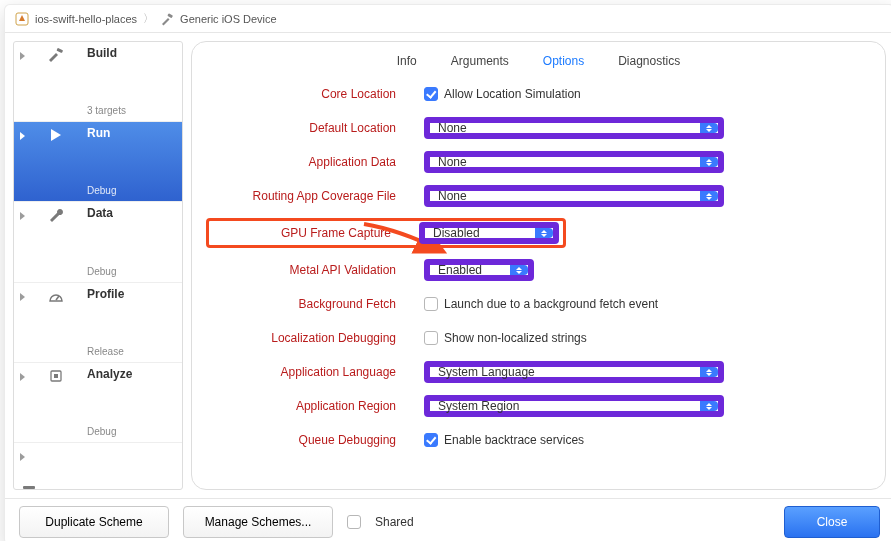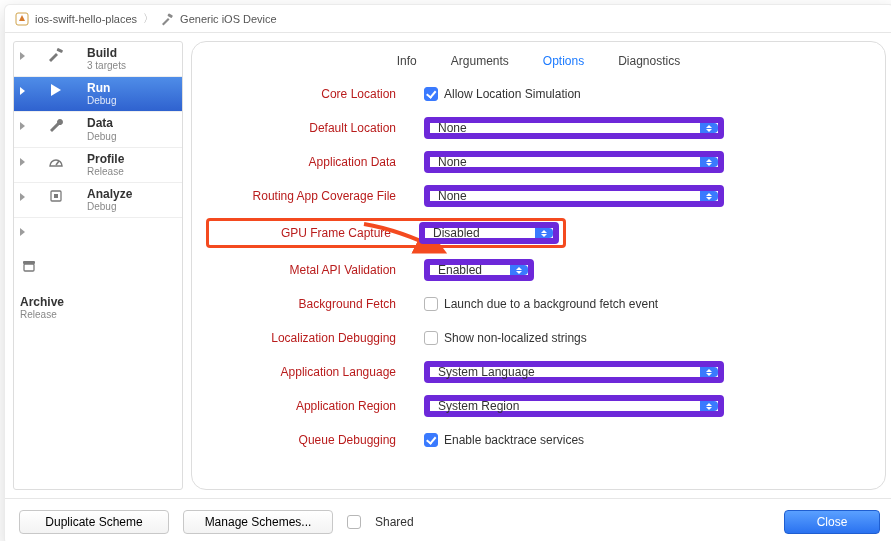--- a/index.html
+++ b/index.html
@@ -11,21 +11,21 @@
 .content { flex: 1; display: flex; padding: 8px; gap: 8px; overflow:hidden;}
 .sidebar { width: 170px; border: 1px solid #ddd; border-radius: 3px; background:#fff; overflow:hidden;}
 .sb-item { display: flex; align-items: flex-start; gap: 22px; padding: 5px 6px; border-bottom: 1px solid #eee; cursor: pointer; }
 .sb-item:last-child{border-bottom:none;flex-direction:column;}
 .sb-item .disclosure { width: 0; height: 0; border-top: 4px solid transparent; border-bottom: 4px solid transparent; border-left: 5px solid #9c9c9c; margin-top: 5px; }
 .sb-item.selected .disclosure { border-left-color: #fff; }
 .sb-item.selected { background: #3a73d6; background: linear-gradient(#4f8de8,#2f62cf); color: #fff; }
 .sb-item .icon { width: 18px; height: 16px; display:flex;align-items:center;justify-content:center; }
 .sb-item .labels { display:flex; flex-direction:column; line-height: 1.1; }
 .sb-item .title { font-weight: 600; font-size: 12px; }
-.sb-item .sub { font-size: 10px; color: #888; }
+.sb-item .sub { font-size: 10px; color: #888; margin-top: 45px; }
 .sb-item.selected .sub { color: rgba(255,255,255,0.85); }
 .main { flex:1; border:1px solid #ddd; border-radius:15px; padding: 12px 18px 8px 18px; overflow:auto; position:relative;}
 .tabs { display:flex; justify-content:center; gap: 34px; font-size:12px; margin-bottom: 14px; }
 .tabs span { cursor:pointer; color:#444;}
 .tabs .active { color:#1d7bff; }
 .row { display:flex; align-items:center; margin-bottom: 10px; min-height: 24px; }
 .row .lbl { width: 214px; text-align:right; padding-right: 28px; font-size:12px; color:#b91c1c;}
 .row .ctrl { flex:1; display:flex; align-items:center; gap:6px; }
 .select { position:relative; background:#fff; border:6px solid #6d28d9; border-radius:4px; height:22px; display:flex; align-items:center; padding: 0 22px 0 8px; font-size:12px; color:#333; min-width: 90px; cursor:pointer;}
 .select.full { width: 300px; }
@@ -35,21 +35,21 @@
 .select .cap::after{ border-top:3px solid #fff;}
 .checkbox { width:14px;height:14px;border:1px solid #b7b7b7;border-radius:3px; display:inline-flex;align-items:center;justify-content:center; cursor:pointer; background:#fff;}
 .checkbox.checked { background:#3a7afe; border-color:#3a7afe; }
 .checkbox.checked::after { content:""; width:4px;height:7px;border:solid #fff;border-width:0 2px 2px 0; transform:rotate(40deg) translate(-0.5px,-1px);}
 .chk-label { font-size:12px; color:#333;}
 .highlight-row .lbl, .highlight-row .select { outline: none; }
 .highlight-box { border:3px solid #f44a1f; border-radius:4px; padding: 1px 4px 1px 2px; display:flex; align-items:center;}
 .highlight-box .lbl { width: 208px; }
 .arrow { position:absolute; left: 168px; top: 178px; pointer-events:none;}
 .footer { height: 46px; border-top: 1px solid #e6e6e6; display:flex; align-items:center; padding: 0 14px; gap:14px;}
-.btn { height:24px; padding: 0 16px; border:1px solid #c8c8c8; border-radius:4px; background: linear-gradient(#fff,#f3f3f3); font-size:12px; cursor:pointer; min-width: 150px; display:inline-flex;align-items:center;justify-content:center;}
+.btn { height:32px; padding: 0 16px; border:1px solid #c8c8c8; border-radius:4px; background: linear-gradient(#fff,#f3f3f3); font-size:12px; cursor:pointer; min-width: 150px; display:inline-flex;align-items:center;justify-content:center;}
 .btn.primary { background: linear-gradient(#5aa0ff,#2a72f0); color:#fff; border-color:#1f5ed0; min-width: 96px;}
 .spacer { flex:1; }
 </style>
 </head>
 <body>
 
 <div class="window">
 
   <div class="breadcrumb">
     <svg width="14" height="14" viewBox="0 0 14 14">

